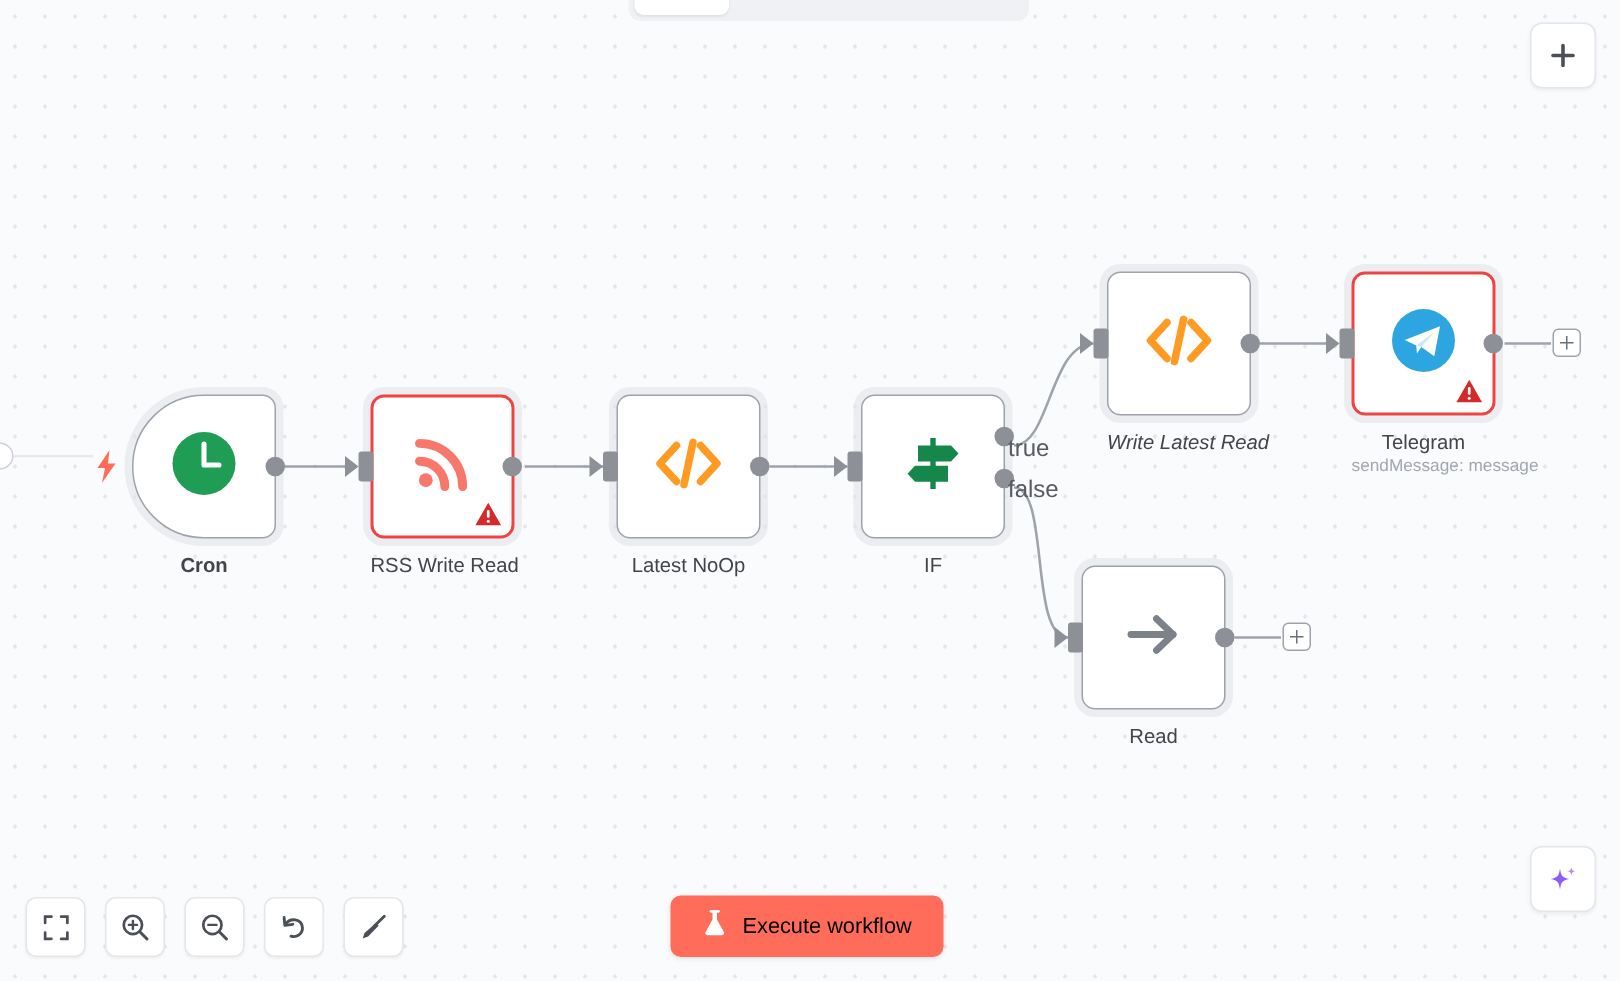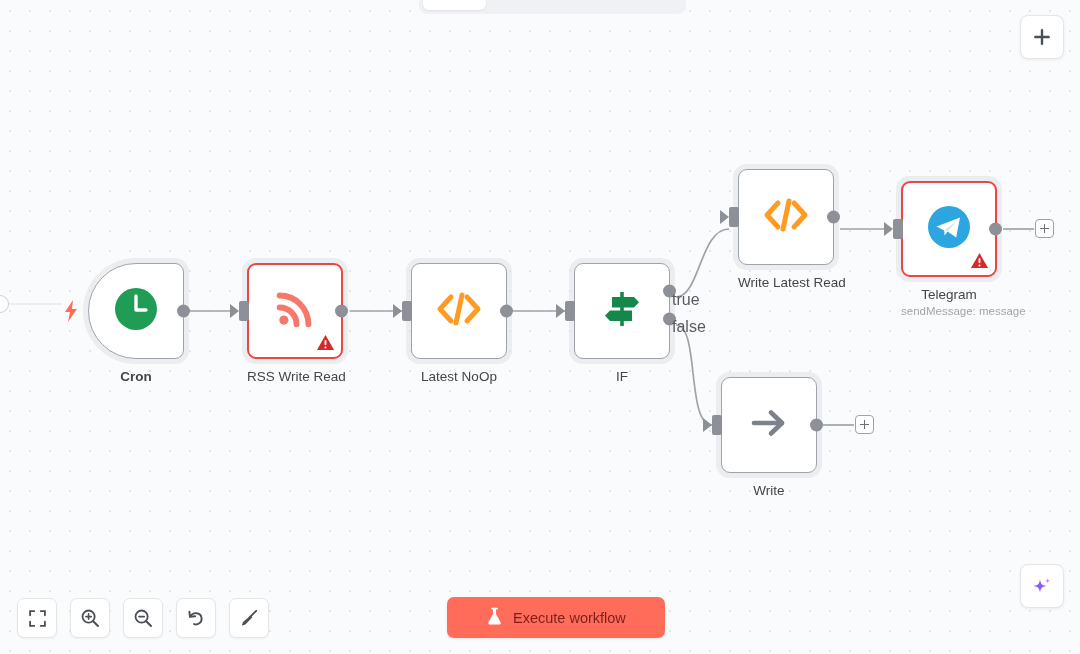--- a/index.html
+++ b/index.html
@@ -213,23 +213,23 @@
     border-radius: 7px;
     display: flex; align-items: center; justify-content: center;
     box-shadow: 0 1px 2px rgba(16,24,40,.05);
     cursor: pointer;
   }
 
   #execute-workflow-button {
     position: absolute;
     left: 447px; bottom: 16px;
     height: 41px;
-    padding: 0 39px;
+    padding: 0 21px;
     background: #ff6d5a;
-    color: #7f1d1d;
+    color: #000000;
     border: none;
     border-radius: 7px;
     display: flex; align-items: center; gap: 10px;
     font-size: 14.5px;
     font-family: "Liberation Sans", sans-serif;
     cursor: pointer;
     box-shadow: 0 1px 3px rgba(16,24,40,.10);
     z-index: 30;
   }
 </style>
@@ -349,21 +349,21 @@
       <div class="port-out p-false"></div>
     </div>
     <div class="label-wrap">
       <div class="node-label">IF</div>
     </div>
   </div>
 
   <div class="branch-label" style="left:672px; top:291px;">true</div>
   <div class="branch-label" style="left:672px; top:318px;">false</div>
 
-  <div class="node" style="left:738px; top:169px;">
+  <div class="node" style="left:738px; top:181px;font-style:italic;">
     <div class="node-box">
       <div class="port-in"></div>
       <span>
         <svg width="48" height="44" viewBox="0 0 48 44">
           <path d="M16 10 L5 22 L16 34" stroke="#ff9a23" stroke-width="5" fill="none" stroke-linecap="round" stroke-linejoin="round"></path>
           <path d="M32 10 L43 22 L32 34" stroke="#ff9a23" stroke-width="5" fill="none" stroke-linecap="round" stroke-linejoin="round"></path>
           <path d="M27 8 L21 36" stroke="#ff9a23" stroke-width="5" fill="none" stroke-linecap="round"></path>
         </svg>
       </span>
       <div class="port-out"></div>
@@ -403,21 +403,21 @@
       <div class="port-in"></div>
       <span>
         <svg width="48" height="44" viewBox="0 0 48 44">
           <path d="M9 22 L37 22" stroke="#7d8189" stroke-width="4.6" stroke-linecap="round"></path>
           <path d="M26 11.5 L37 22 L26 32.5" stroke="#7d8189" stroke-width="4.6" fill="none" stroke-linecap="round" stroke-linejoin="round"></path>
         </svg>
       </span>
       <div class="port-out"></div>
     </div>
     <div class="label-wrap">
-      <div class="node-label">Write</div>
+      <div class="node-label">Read</div>
     </div>
   </div>
 
   <div class="plus-stub" style="left:1035px; top:219px;"></div>
   <div class="plus-stub" style="left:855px; top:415px;"></div>
 
   <div class="fab" id="add-node-button">
     <svg width="20" height="20" viewBox="0 0 20 20">
       <path d="M10 3.3 L10 16.7 M3.3 10 L16.7 10" stroke="#4b4f56" stroke-width="2.4" stroke-linecap="round"></path>
     </svg>

